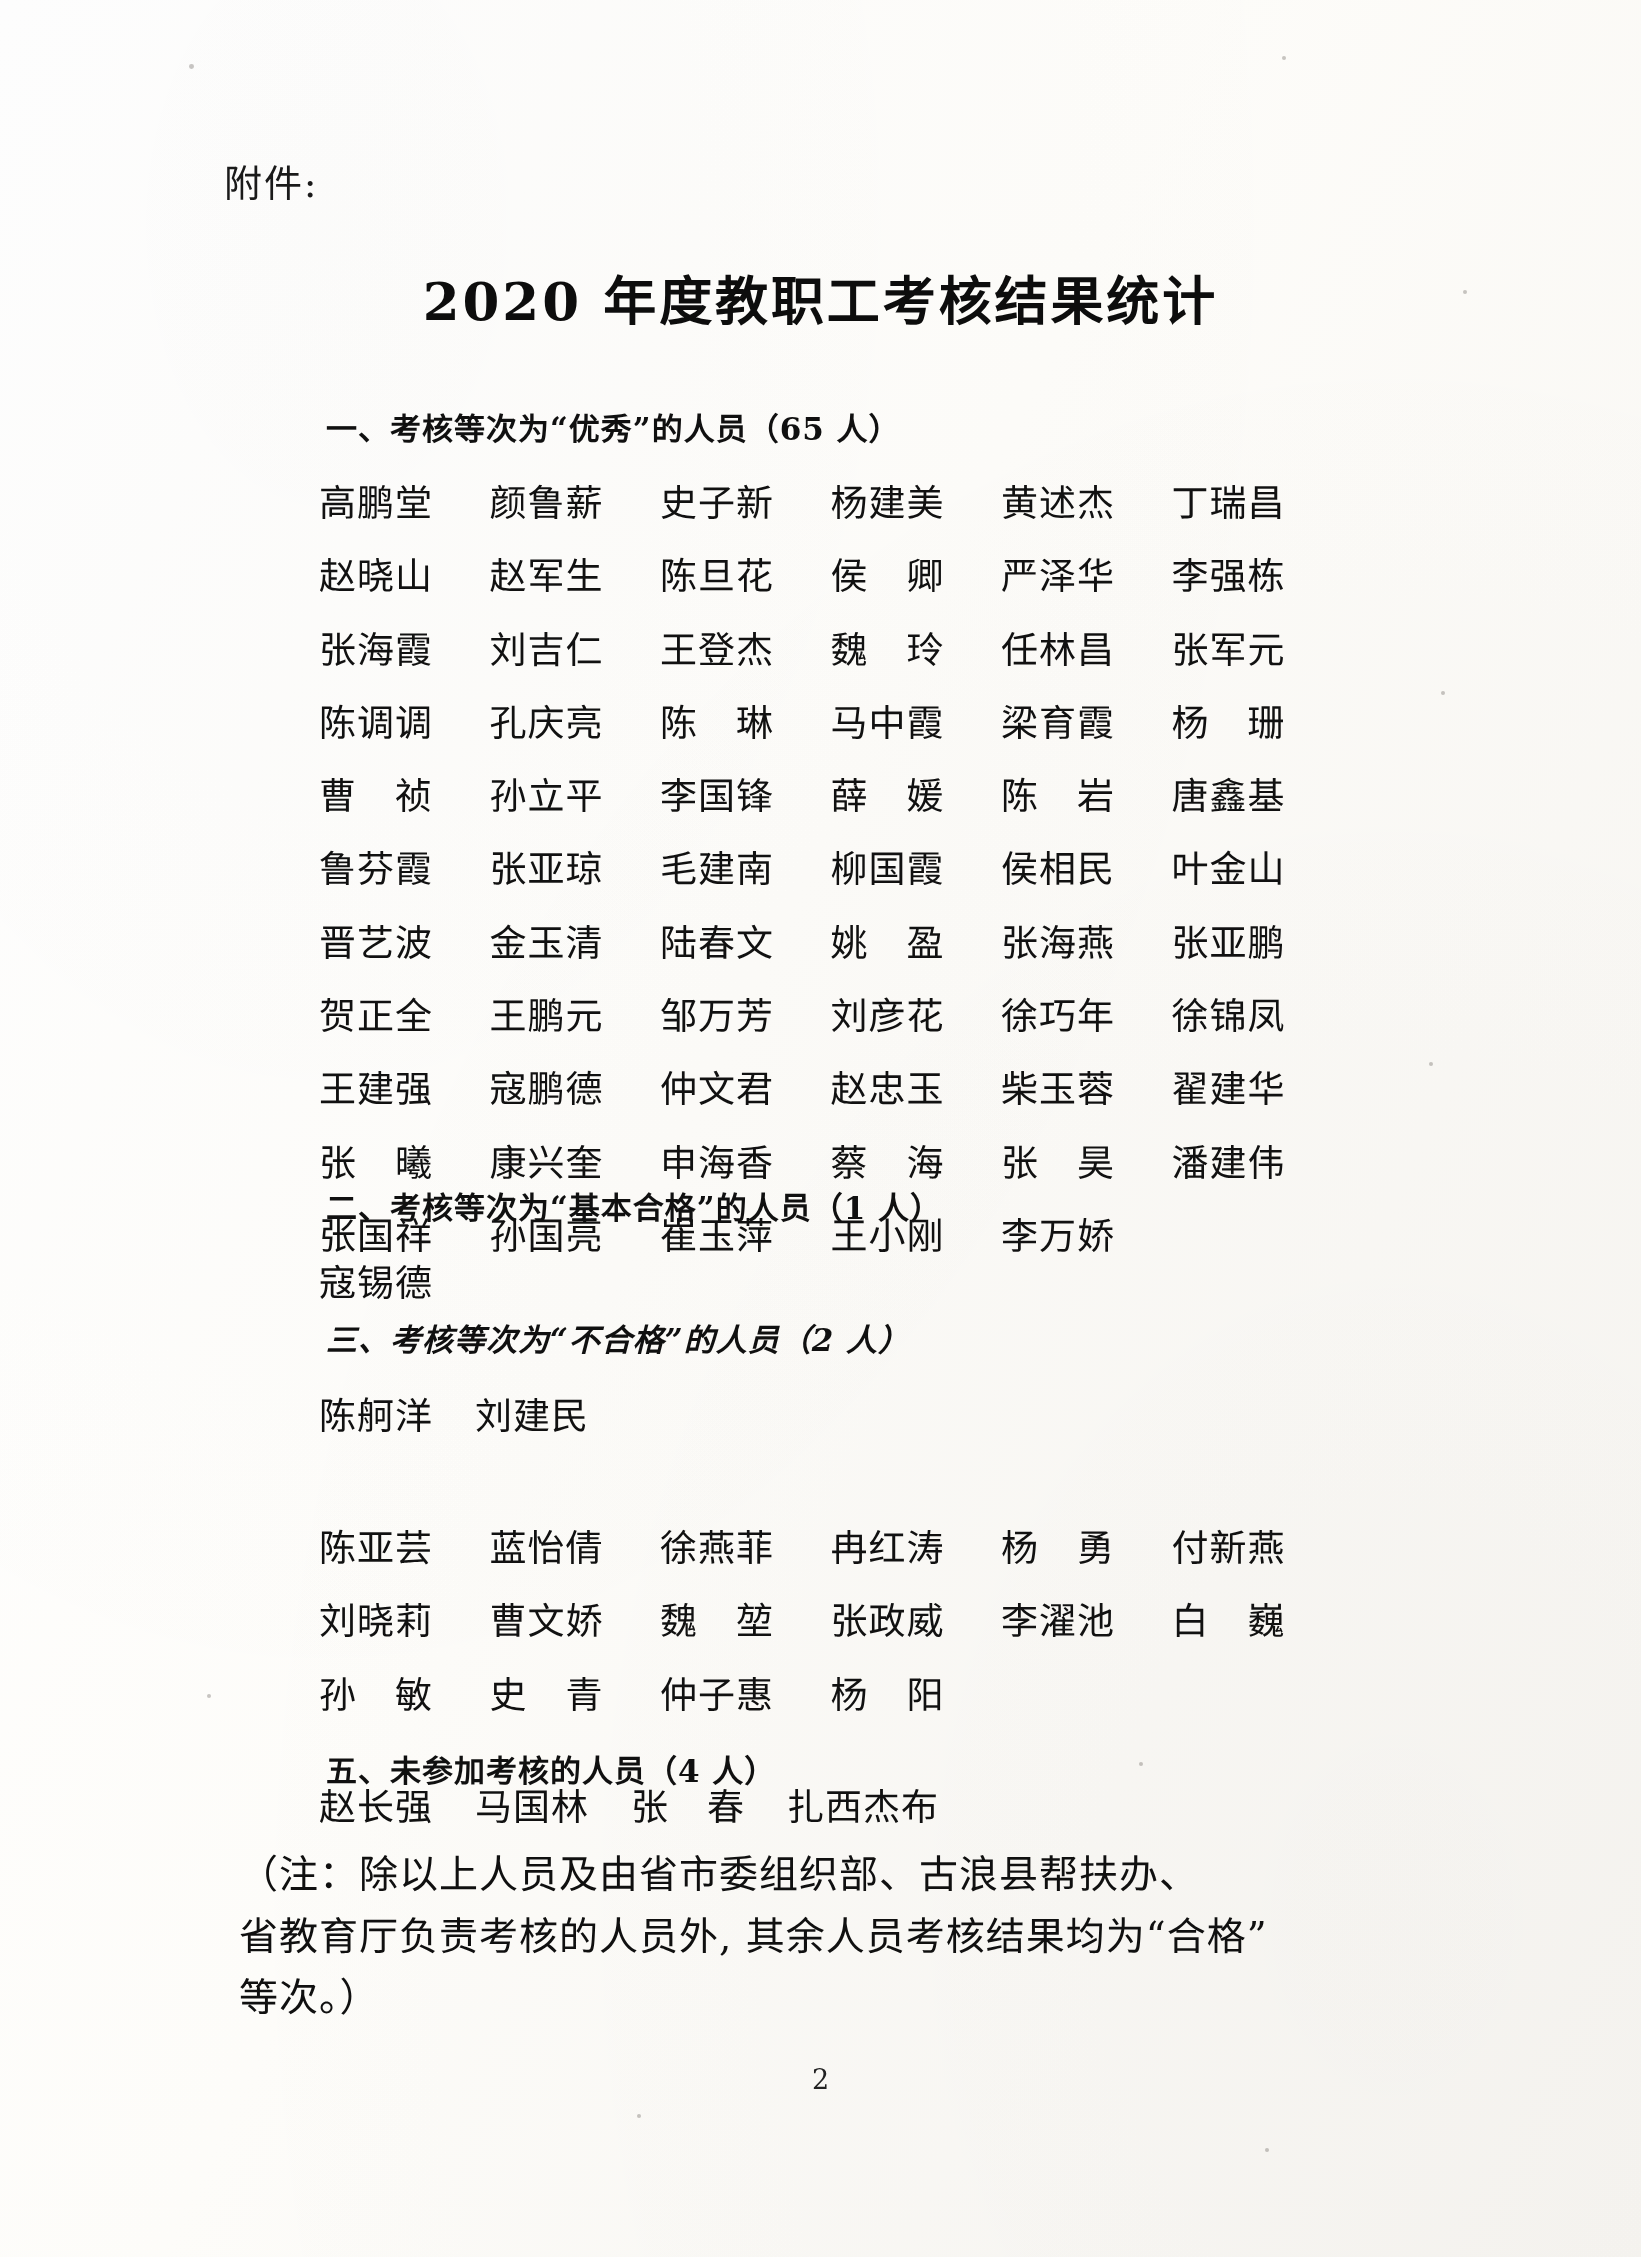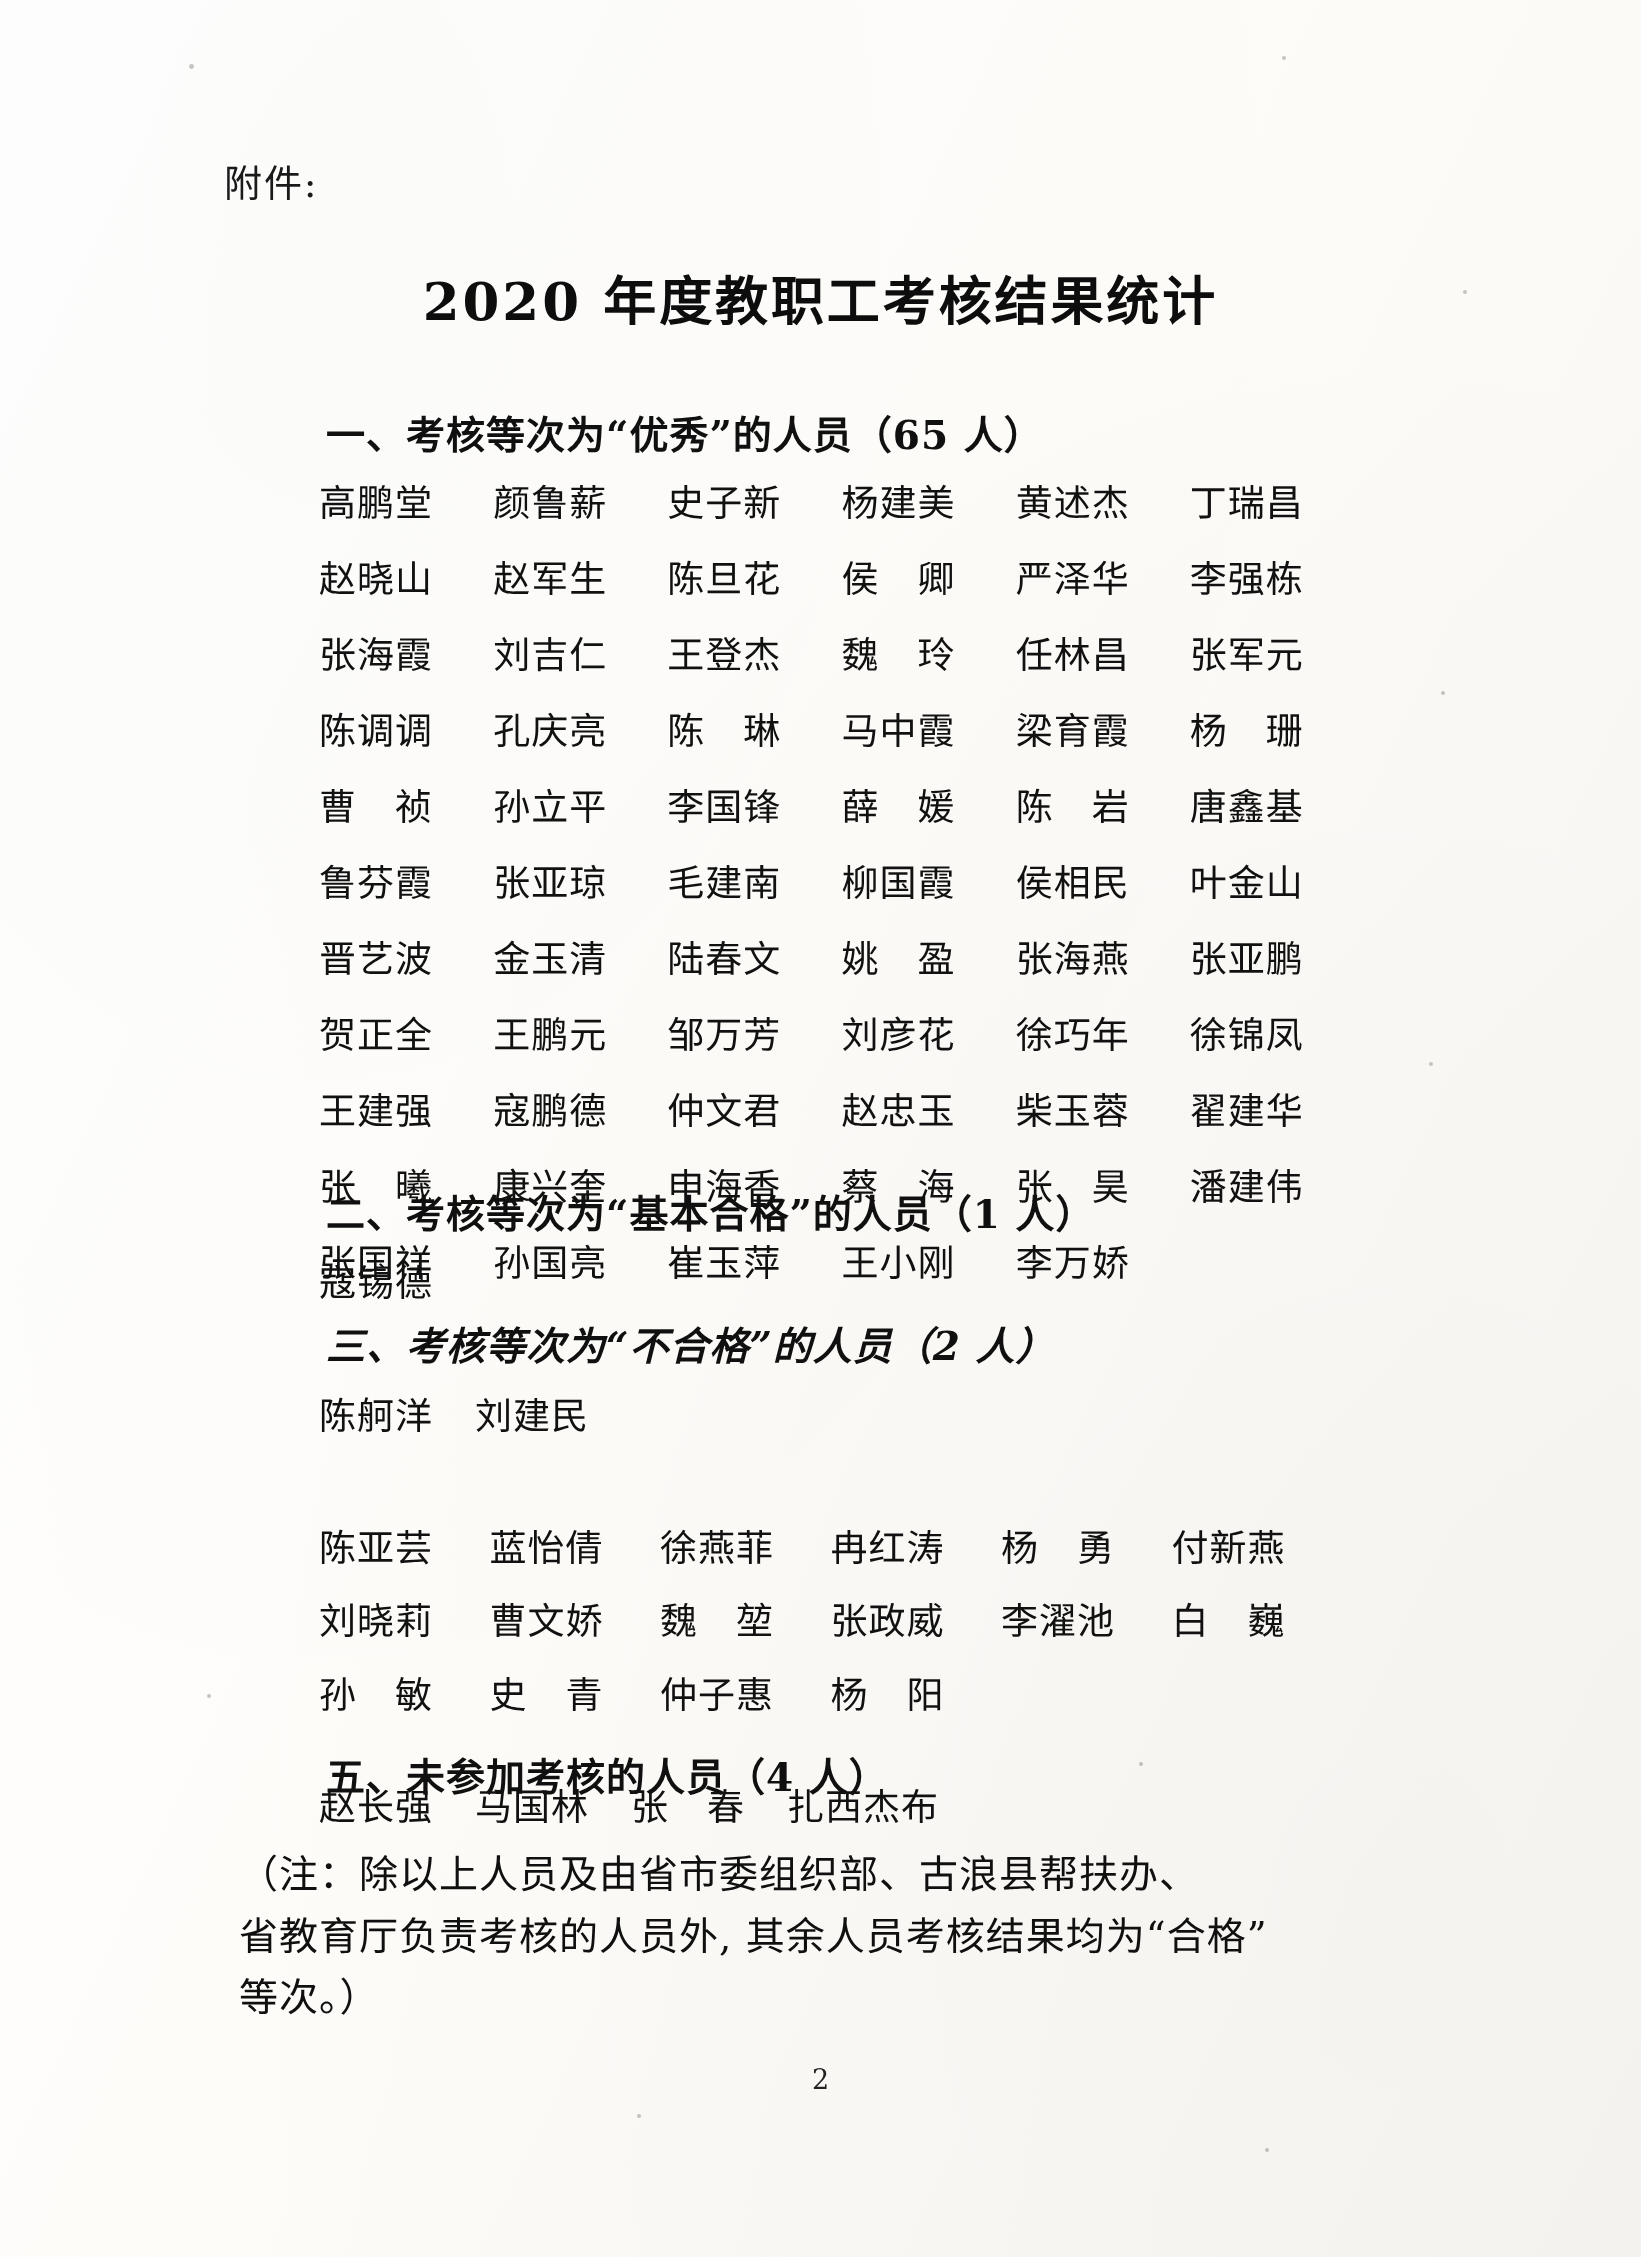--- a/index.html
+++ b/index.html
@@ -56,21 +56,21 @@
     font-size: 53px;
     font-weight: bold;
     letter-spacing: 2.9px;
     color: #0d0d0d;
     font-family: "DejaVu Serif", "Liberation Serif", serif;
   }
 
   .section-heading {
     position: absolute;
     left: 326px;
-    font-size: 39px;
+    font-size: 31px;
     font-weight: bold;
     letter-spacing: 1px;
     color: #101010;
     white-space: nowrap;
   }
 
   .name-grid {
     position: absolute;
     left: 319px;
     width: 1023px;
@@ -134,21 +134,21 @@
 
 <div class="page">
   <div class="content">
 
     <div class="attach-label">附件:</div>
 
     <div class="doc-title">2020 年度教职工考核结果统计</div>
 
     <div class="section-heading" style="top:404px;">一、考核等次为“优秀”的人员（65 人）</div>
 
-    <div class="name-grid" id="grid-0" style="top:473px;gap:22px;">
+    <div class="name-grid" id="grid-0" style="top:473px;">
         <span class="cell">高鹏堂</span>
         <span class="cell">颜鲁薪</span>
         <span class="cell">史子新</span>
         <span class="cell">杨建美</span>
         <span class="cell">黄述杰</span>
         <span class="cell">丁瑞昌</span>
         <span class="cell">赵晓山</span>
         <span class="cell">赵军生</span>
         <span class="cell">陈旦花</span>
         <span class="cell">侯　卿</span>

